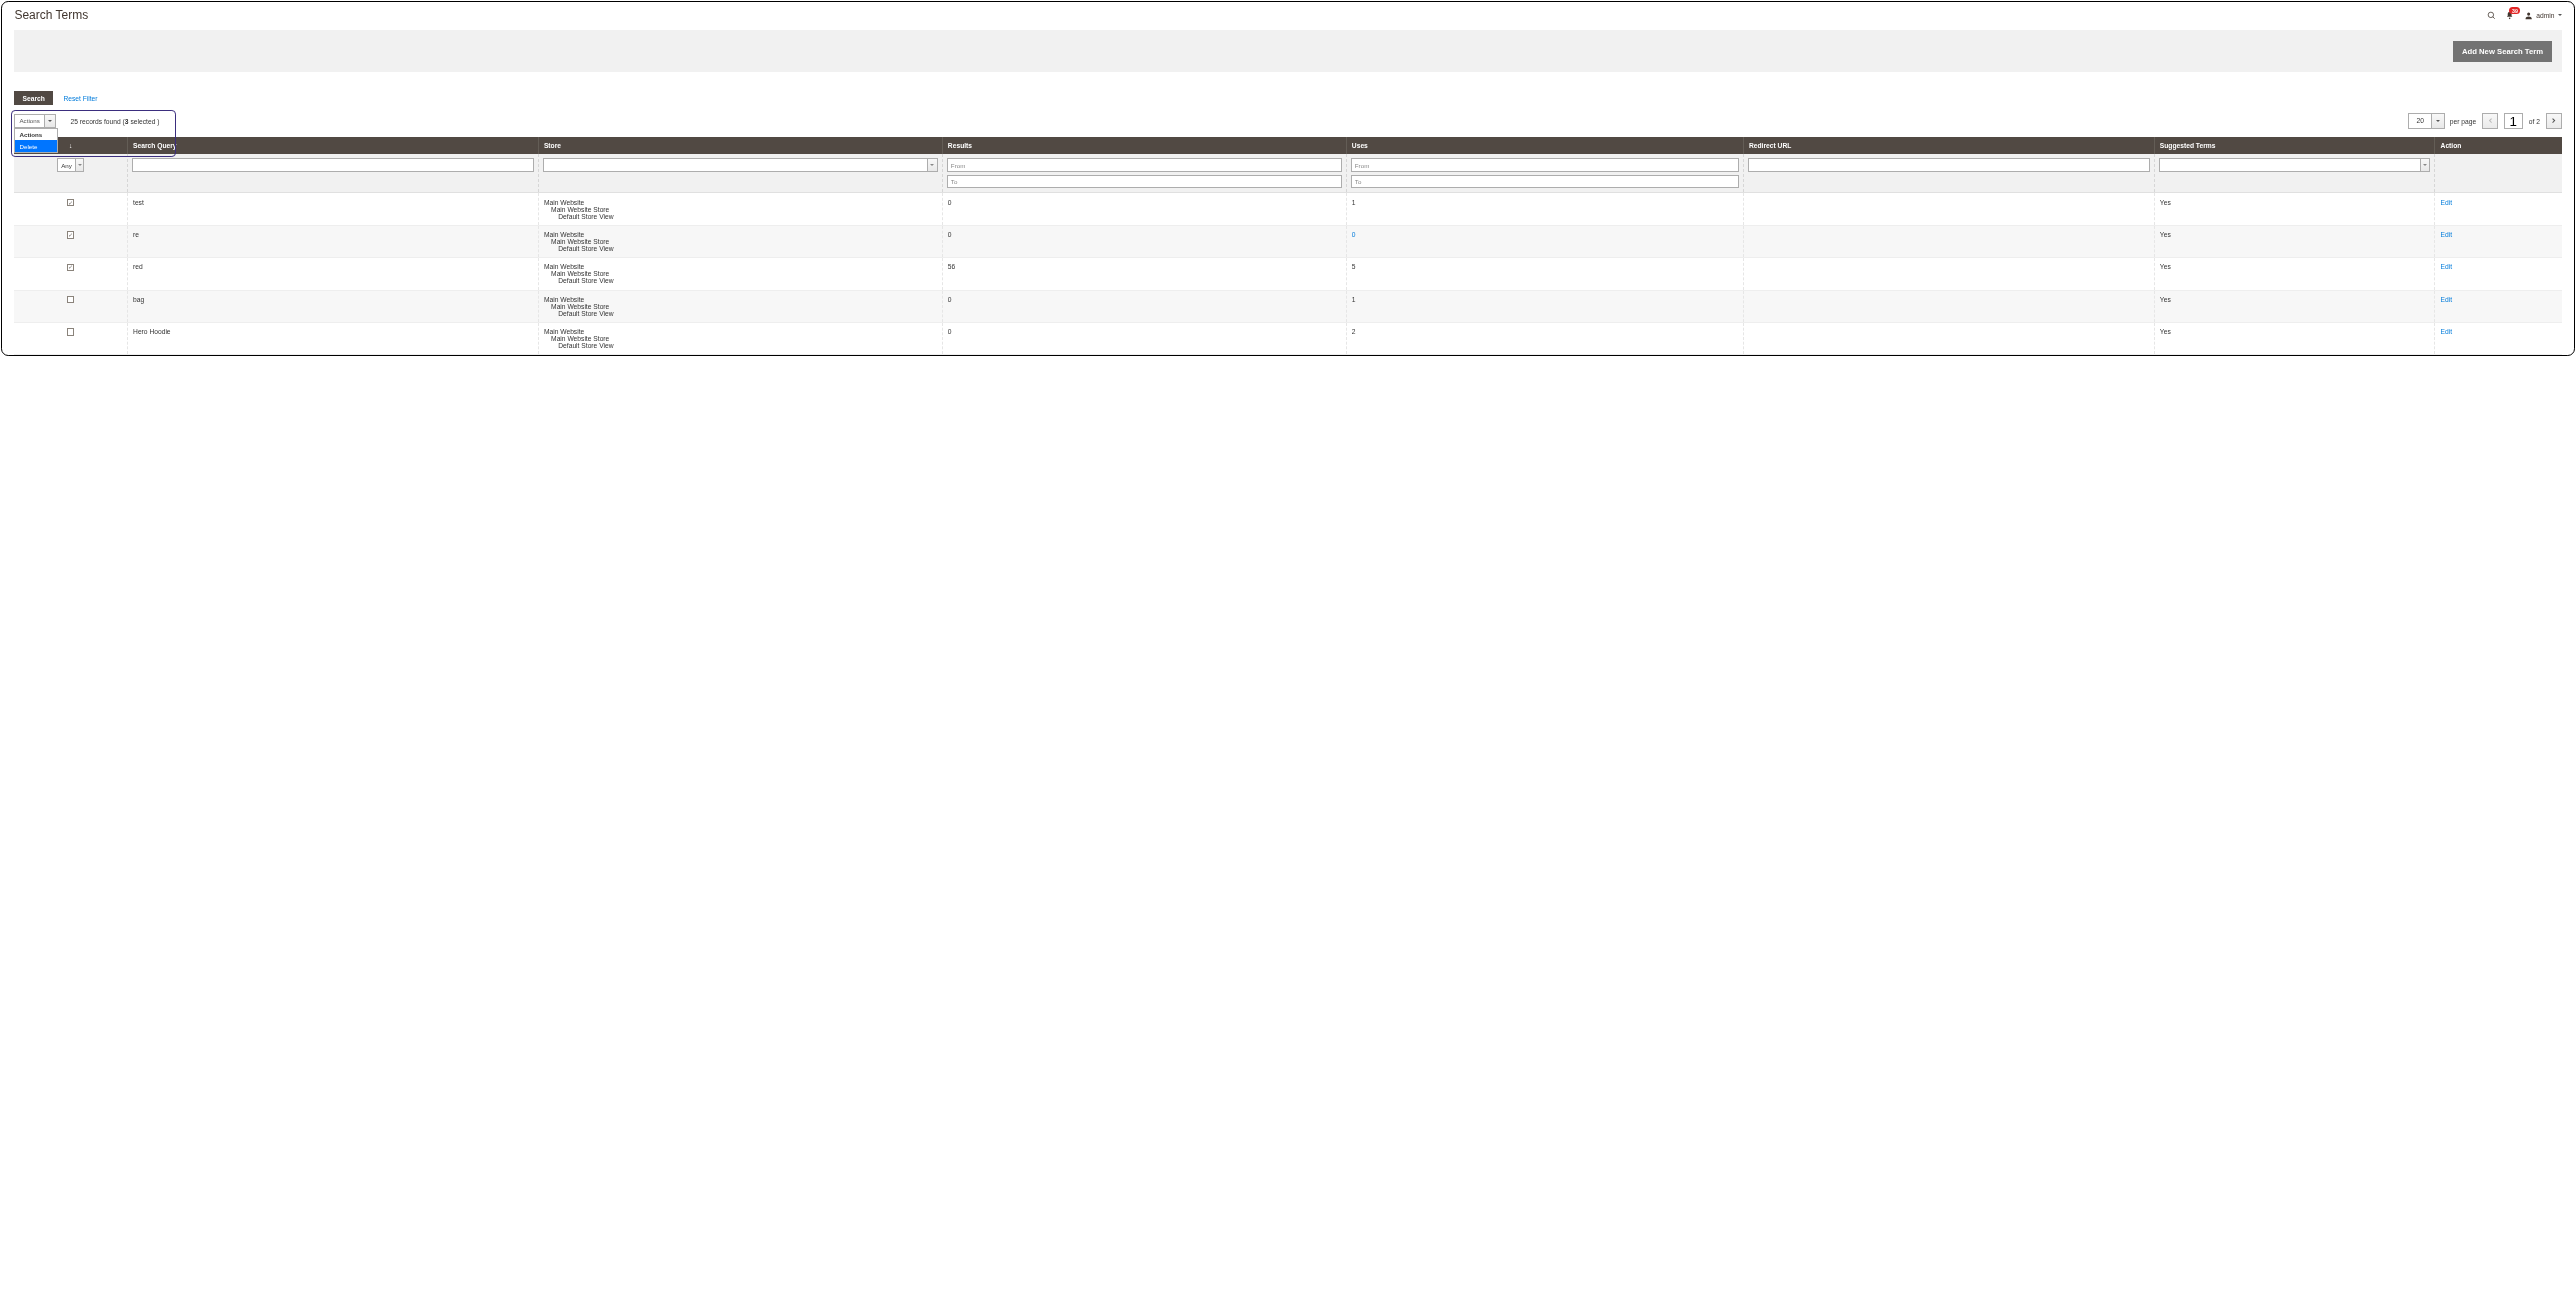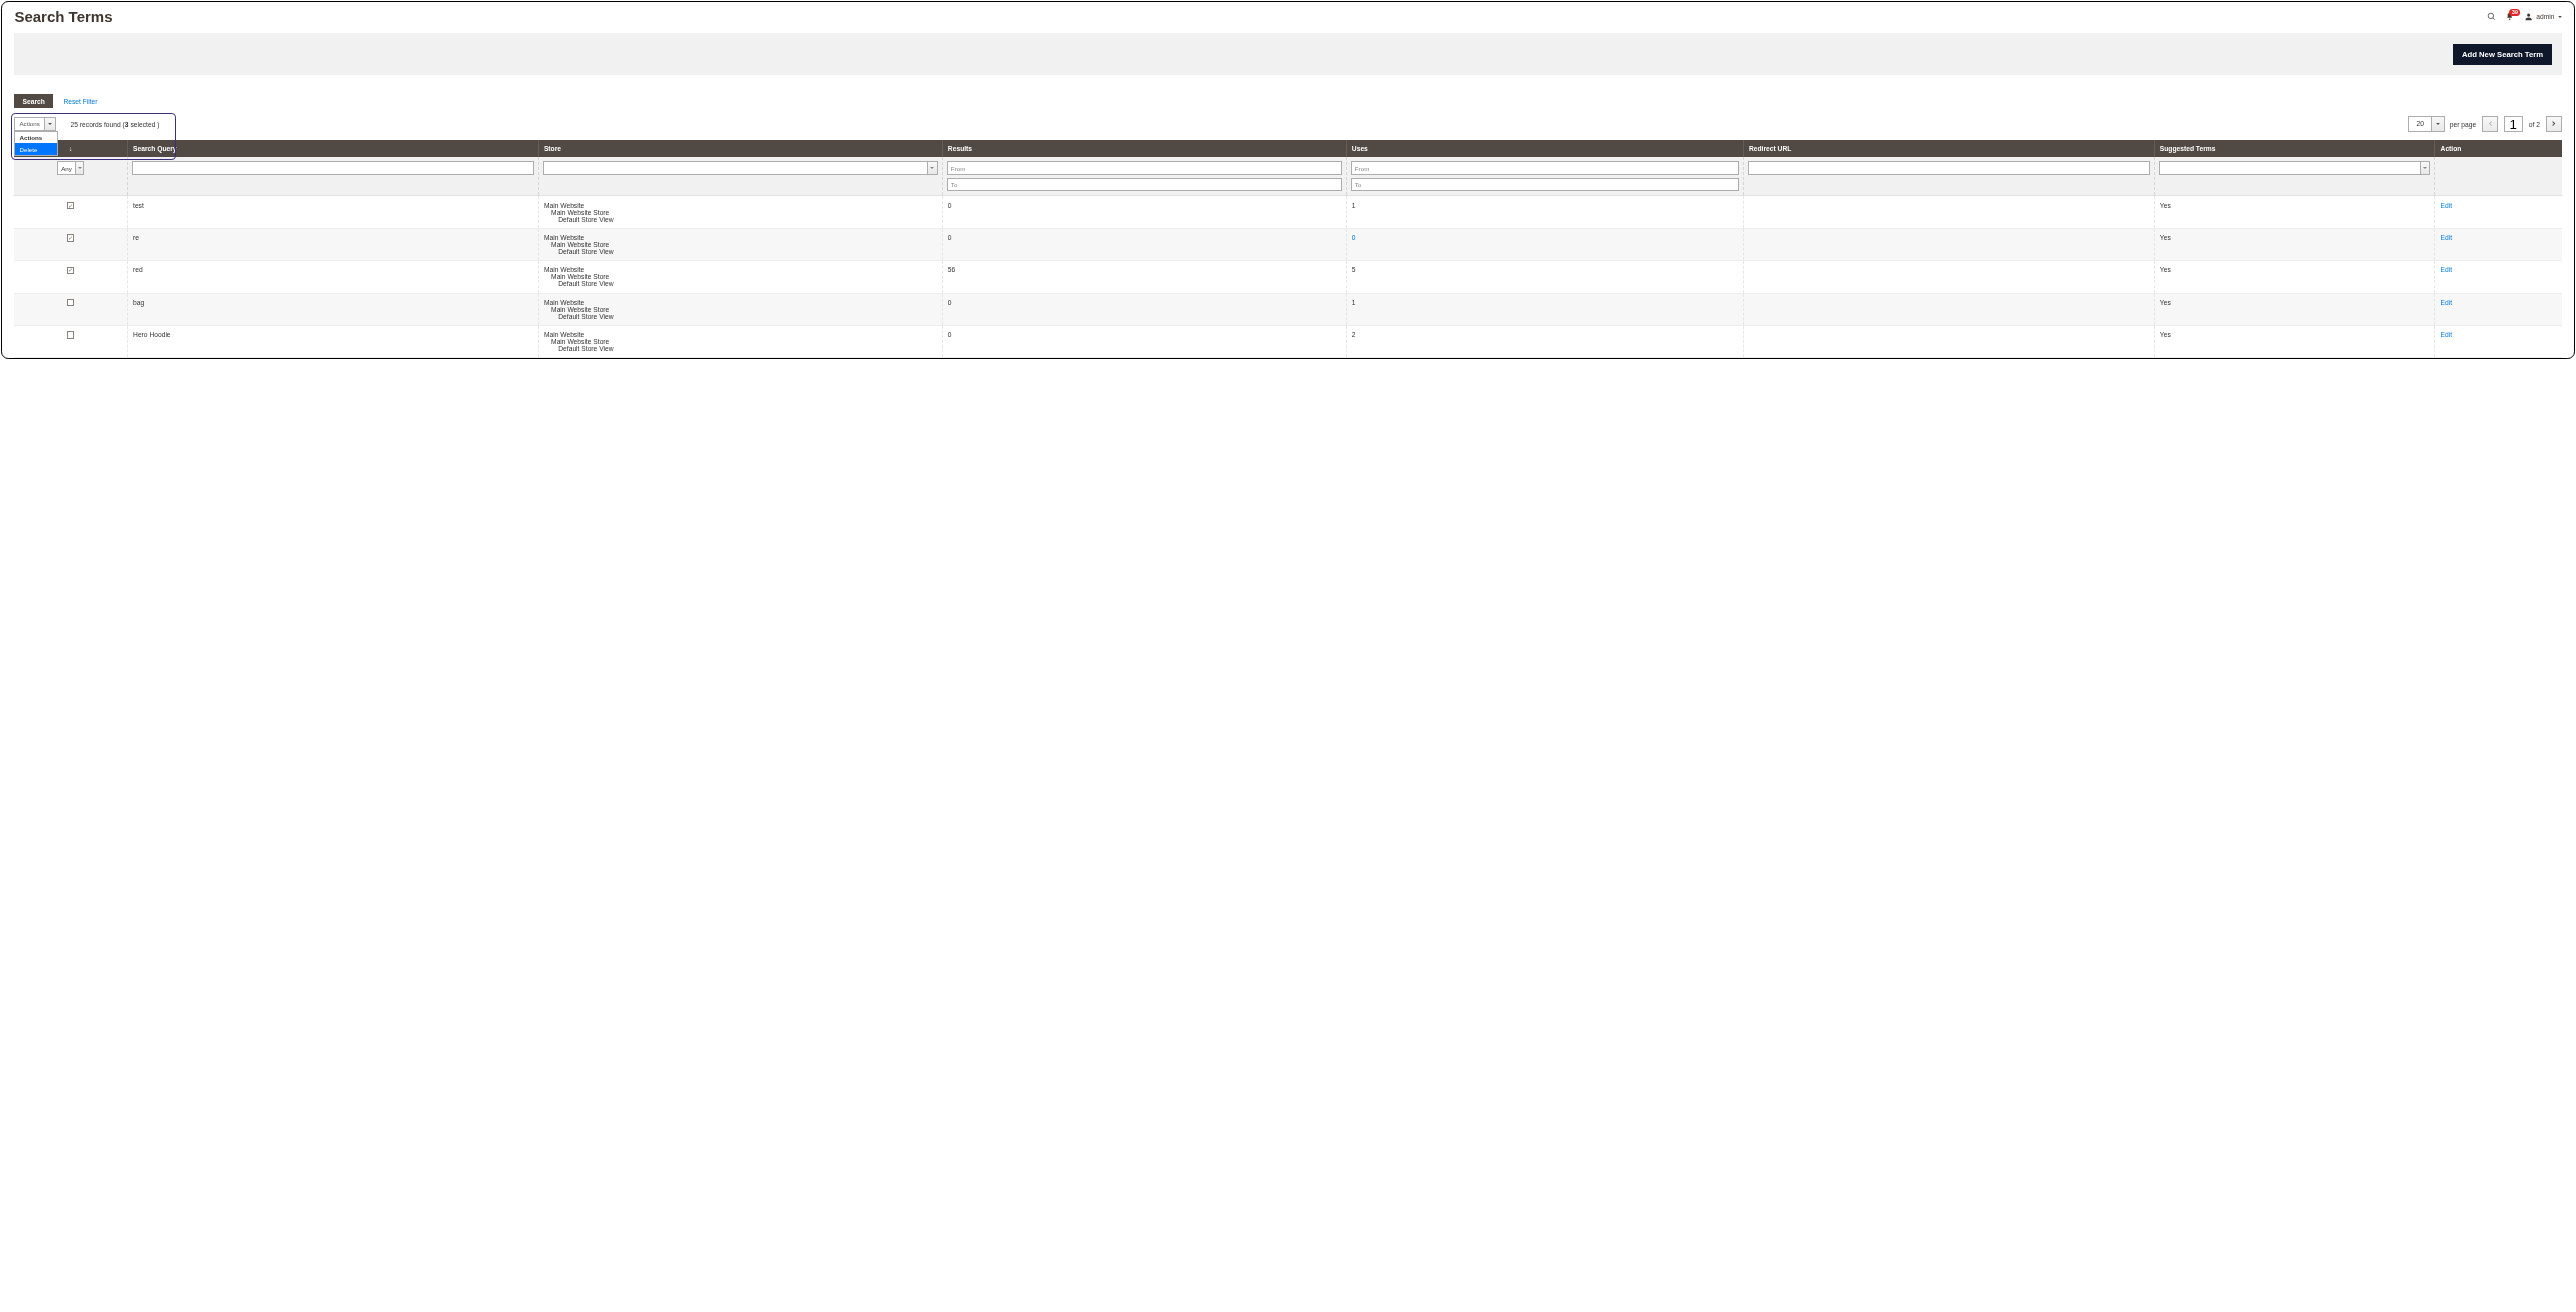--- a/index.html
+++ b/index.html
@@ -18,22 +18,22 @@
     overflow: hidden;
     min-height: 319px;
   }
   .header-row {
     display: flex;
     justify-content: space-between;
     align-items: center;
     padding: 6.2px 0 2.1px 0;
   }
   .page-title {
-    font-size: 15px;
-    font-weight: 700;
+    font-size: 12px;
+    font-weight: 400;
     color: #41362f;
   }
   .header-icons {
     display: flex;
     align-items: center;
     gap: 9.3px;
   }
   .icon-btn {
     position: relative;
     color: #41362f;
@@ -53,21 +53,21 @@
   }
   .admin-user { display:flex; align-items:center; gap:3.1px; color:#41362f; font-size:6.7px;}
   .button-bar {
     background: #f1f1f1;
     padding: 10.3px 9.3px;
     display: flex;
     justify-content: flex-end;
     margin-top: 6.2px;
   }
   .btn-primary {
-    background: #0f172a;
+    background: #737373;
     color: #fff;
     border: none;
     padding: 6.2px 9.3px;
     font-size: 7.7px;
     font-weight: 600;
     cursor: pointer;
   }
   .filter-tabs {
     display: flex;
     align-items: center;

